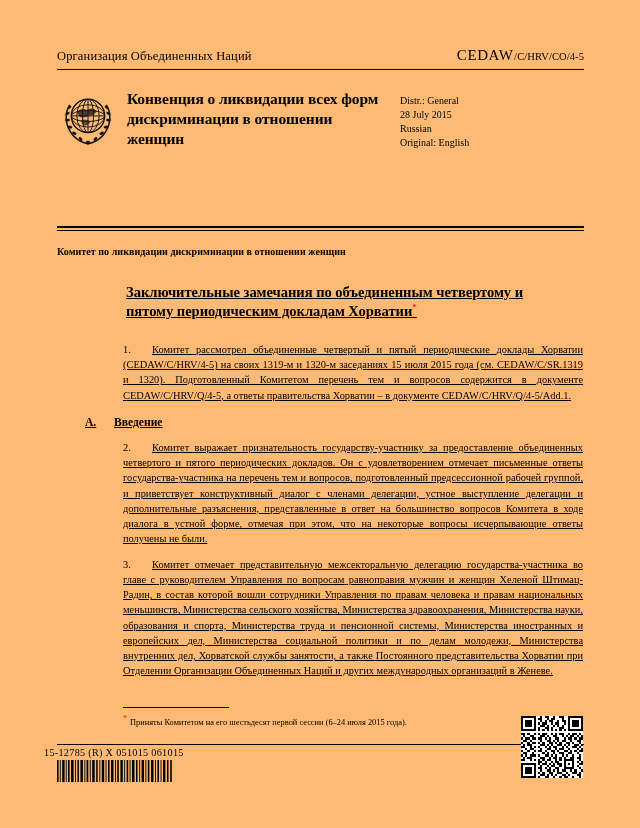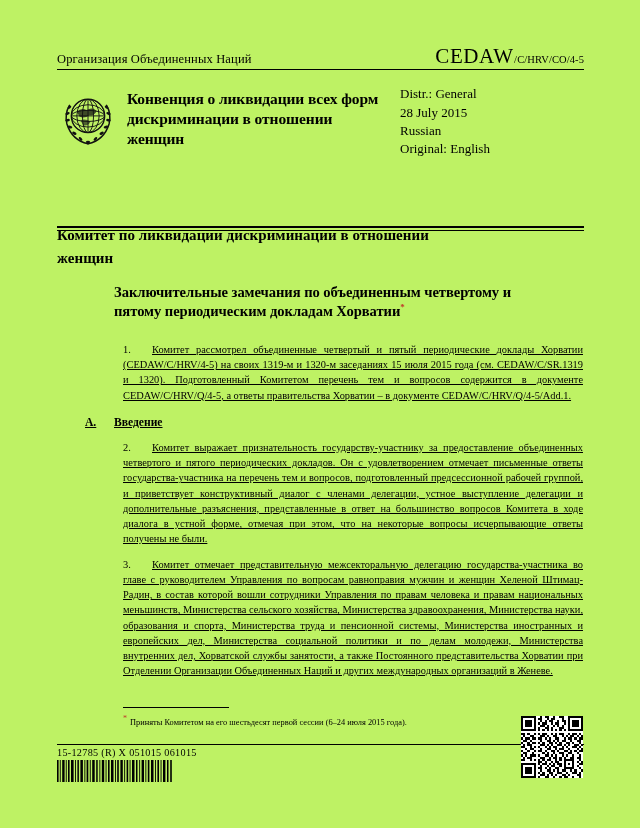--- a/index.html
+++ b/index.html
@@ -14,21 +14,21 @@
     font-family: "Liberation Serif", "DejaVu Serif", serif;
     color: #000000;
     overflow: hidden;
   }
 
   .page {
     position: absolute;
     left: 0; top: 0;
     width: 640px;
     height: 828px;
-    background: #bef264;
+    background: #fdba74;
   }
 
   
   .masthead {
     position: absolute;
     left: 57px;
     top: 46px;
     width: 527px;
   }
   .masthead-row1 {
@@ -42,21 +42,21 @@
     font-size: 12.5px;
     letter-spacing: 0.15px;
     white-space: nowrap;
   }
   .symbol-block {
     display: flex;
     align-items: baseline;
     white-space: nowrap;
   }
   .symbol-main {
-    font-size: 21px;
+    font-size: 15px;
     letter-spacing: 0.6px;
     line-height: 1;
   }
   .symbol-suffix {
     font-size: 10.5px;
     letter-spacing: 0.1px;
     line-height: 1;
     margin-left: 0.5px;
     margin-top: 6px;
   }
@@ -83,57 +83,58 @@
     margin-left: 8px;
     font-family: "Liberation Serif", "DejaVu Serif", serif;
     font-weight: bold;
     font-size: 15.5px;
     line-height: 1.30;
     letter-spacing: -0.1px;
     margin-top: 2px;
   }
   .distr {
     margin-left: 18px;
-    font-size: 13px;
+    font-size: 10px;
     line-height: 1.42;
     margin-top: 8px;
     white-space: nowrap;
   }
 
   
   .rule-double {
     position: absolute;
     left: 57px;
     top: 226px;
     width: 527px;
     border-top: 2.2px solid #000000;
     border-bottom: 0.8px solid #000000;
     height: 1.6px;
   }
   .committee {
     position: absolute;
     left: 57px;
-    top: 224px;
+    top: 244px;
     width: 420px;
     font-weight: bold;
-    font-size: 15px;
+    font-size: 10px;
     line-height: 1.52;
     letter-spacing: 0.05px;
   }
 
   
   .doc-title {
     position: absolute;
-    left: 114px;
+    left: 126px;
     top: 283px;
     width: 405px;
     font-weight: bold;
     font-size: 14.6px;
     line-height: 1.30;
     letter-spacing: -0.05px;
+    text-decoration: underline;
   }
   .fn-marker {
     color: #c0392b;
     font-size: 9px;
     vertical-align: super;
     font-weight: bold;
   }
 
   .body-block {
     position: absolute;
@@ -191,21 +192,21 @@
   
   .bottom-rule {
     position: absolute;
     left: 57px;
     top: 744px;
     width: 527px;
     border-top: 0.9px solid #000000;
   }
   .jobnum {
     position: absolute;
-    left: 57px;
+    left: 44px;
     top: 747px;
     font-size: 10.2px;
     letter-spacing: 0.3px;
     white-space: nowrap;
   }
   .barcode {
     position: absolute;
     left: 57px;
     top: 760px;
     width: 116px;

